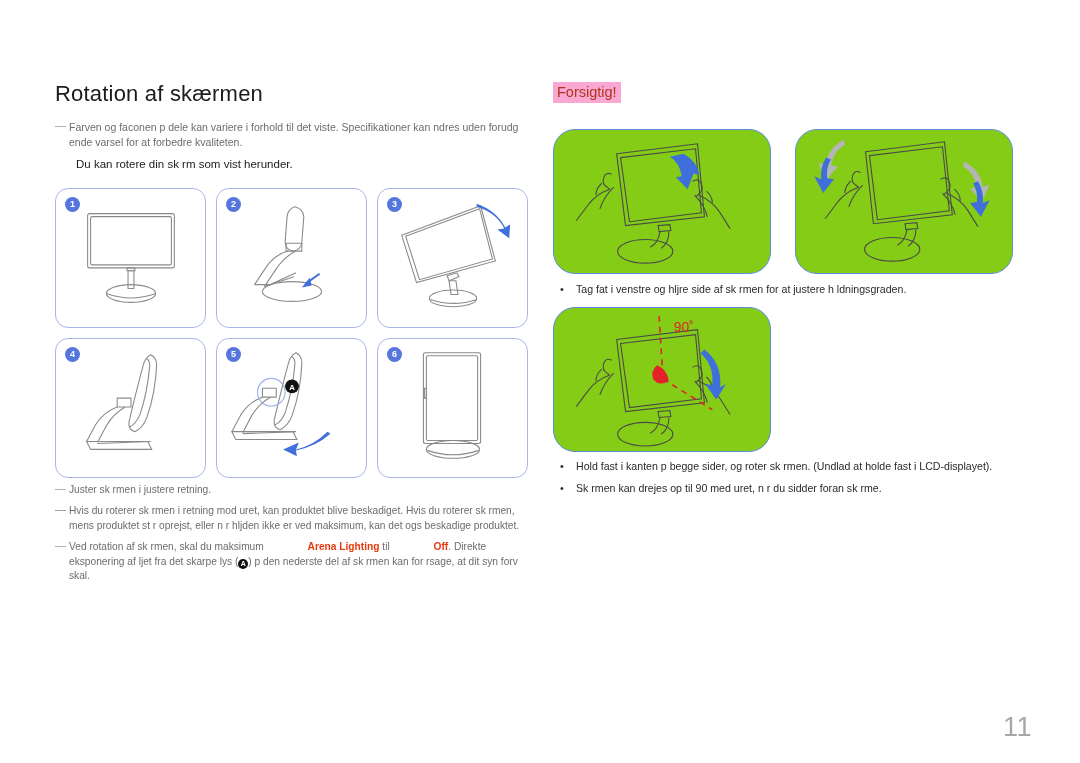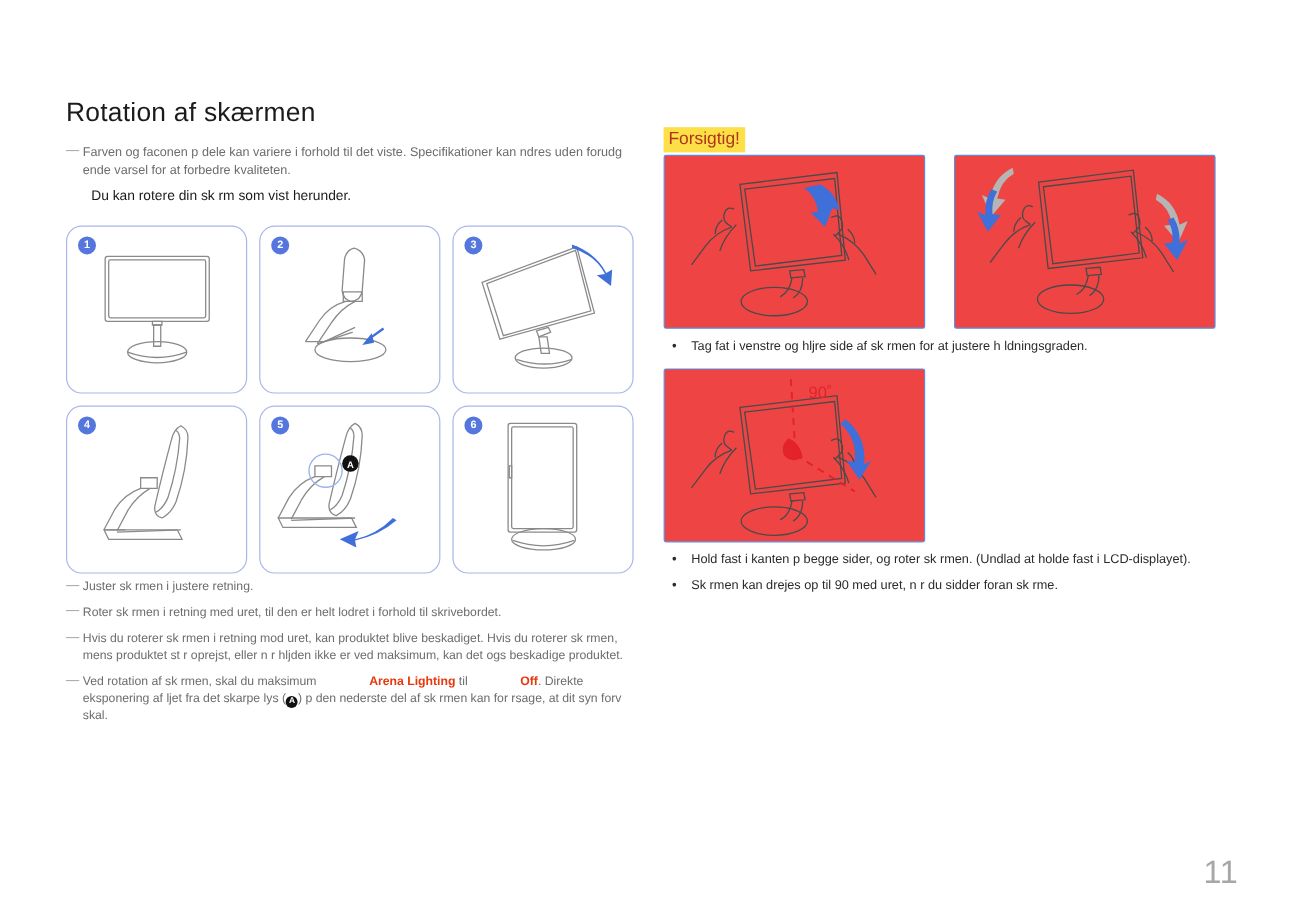--- a/index.html
+++ b/index.html
@@ -146,42 +146,41 @@
 
   
   .right-col {
     position: absolute;
     left: 553px;
     top: 82px;
     width: 470px;
   }
   .caution {
     display: inline-block;
-    background: #fde047;
+    background: #f9a8d4;
     color: #b1341a;
     font-size: 14.5px;
     padding: 1px 4px 2px 4px;
     line-height: 1.25;
-    margin-top: 24px;
   }
 
   .pan-row {
     position: absolute;
     left: 553px;
     top: 129px;
     display: flex;
     gap: 24px;
   }
   .pan-card {
     position: relative;
     width: 218px;
     height: 145px;
     border: 1.4px solid #5d8ce0;
-    border-radius: 2px;
-    background: #ef4444;
+    border-radius: 22px;
+    background: #84cc16;
     box-sizing: border-box;
     overflow: hidden;
   }
   .pan-card.single {
     position: absolute;
     left: 553px;
     top: 307px;
   }
 
   .rb {
@@ -347,21 +346,20 @@
     </div>
   </div>
 
   <div class="bottom-notes">
     <div class="bn">
       <span class="dash">―</span>
       <span>Juster sk rmen i justere retning.</span>
     </div>
     <div class="bn">
       <span class="dash">―</span>
-      <span>Roter sk rmen i retning med uret, til den er helt lodret i forhold til skrivebordet.</span>
     </div>
     <div class="bn">
       <span class="dash">―</span>
       <span>Hvis du roterer sk rmen i retning mod uret, kan produktet blive beskadiget. Hvis du roterer sk rmen, mens produktet st r oprejst, eller n r hljden ikke er ved maksimum, kan det ogs  beskadige produktet.</span>
     </div>
     <div class="bn">
       <span class="dash">―</span>
       <span>Ved rotation af sk rmen, skal du maksimum </span><span class="red">Arena Lighting</span><span> til </span><span class="red">Off</span><span>. Direkte eksponering af ljet fra det skarpe lys (</span><span class="abadge">A</span><span>) p  den nederste del af sk rmen kan for rsage, at dit syn forv skal.</span>
     </div>
   </div>

